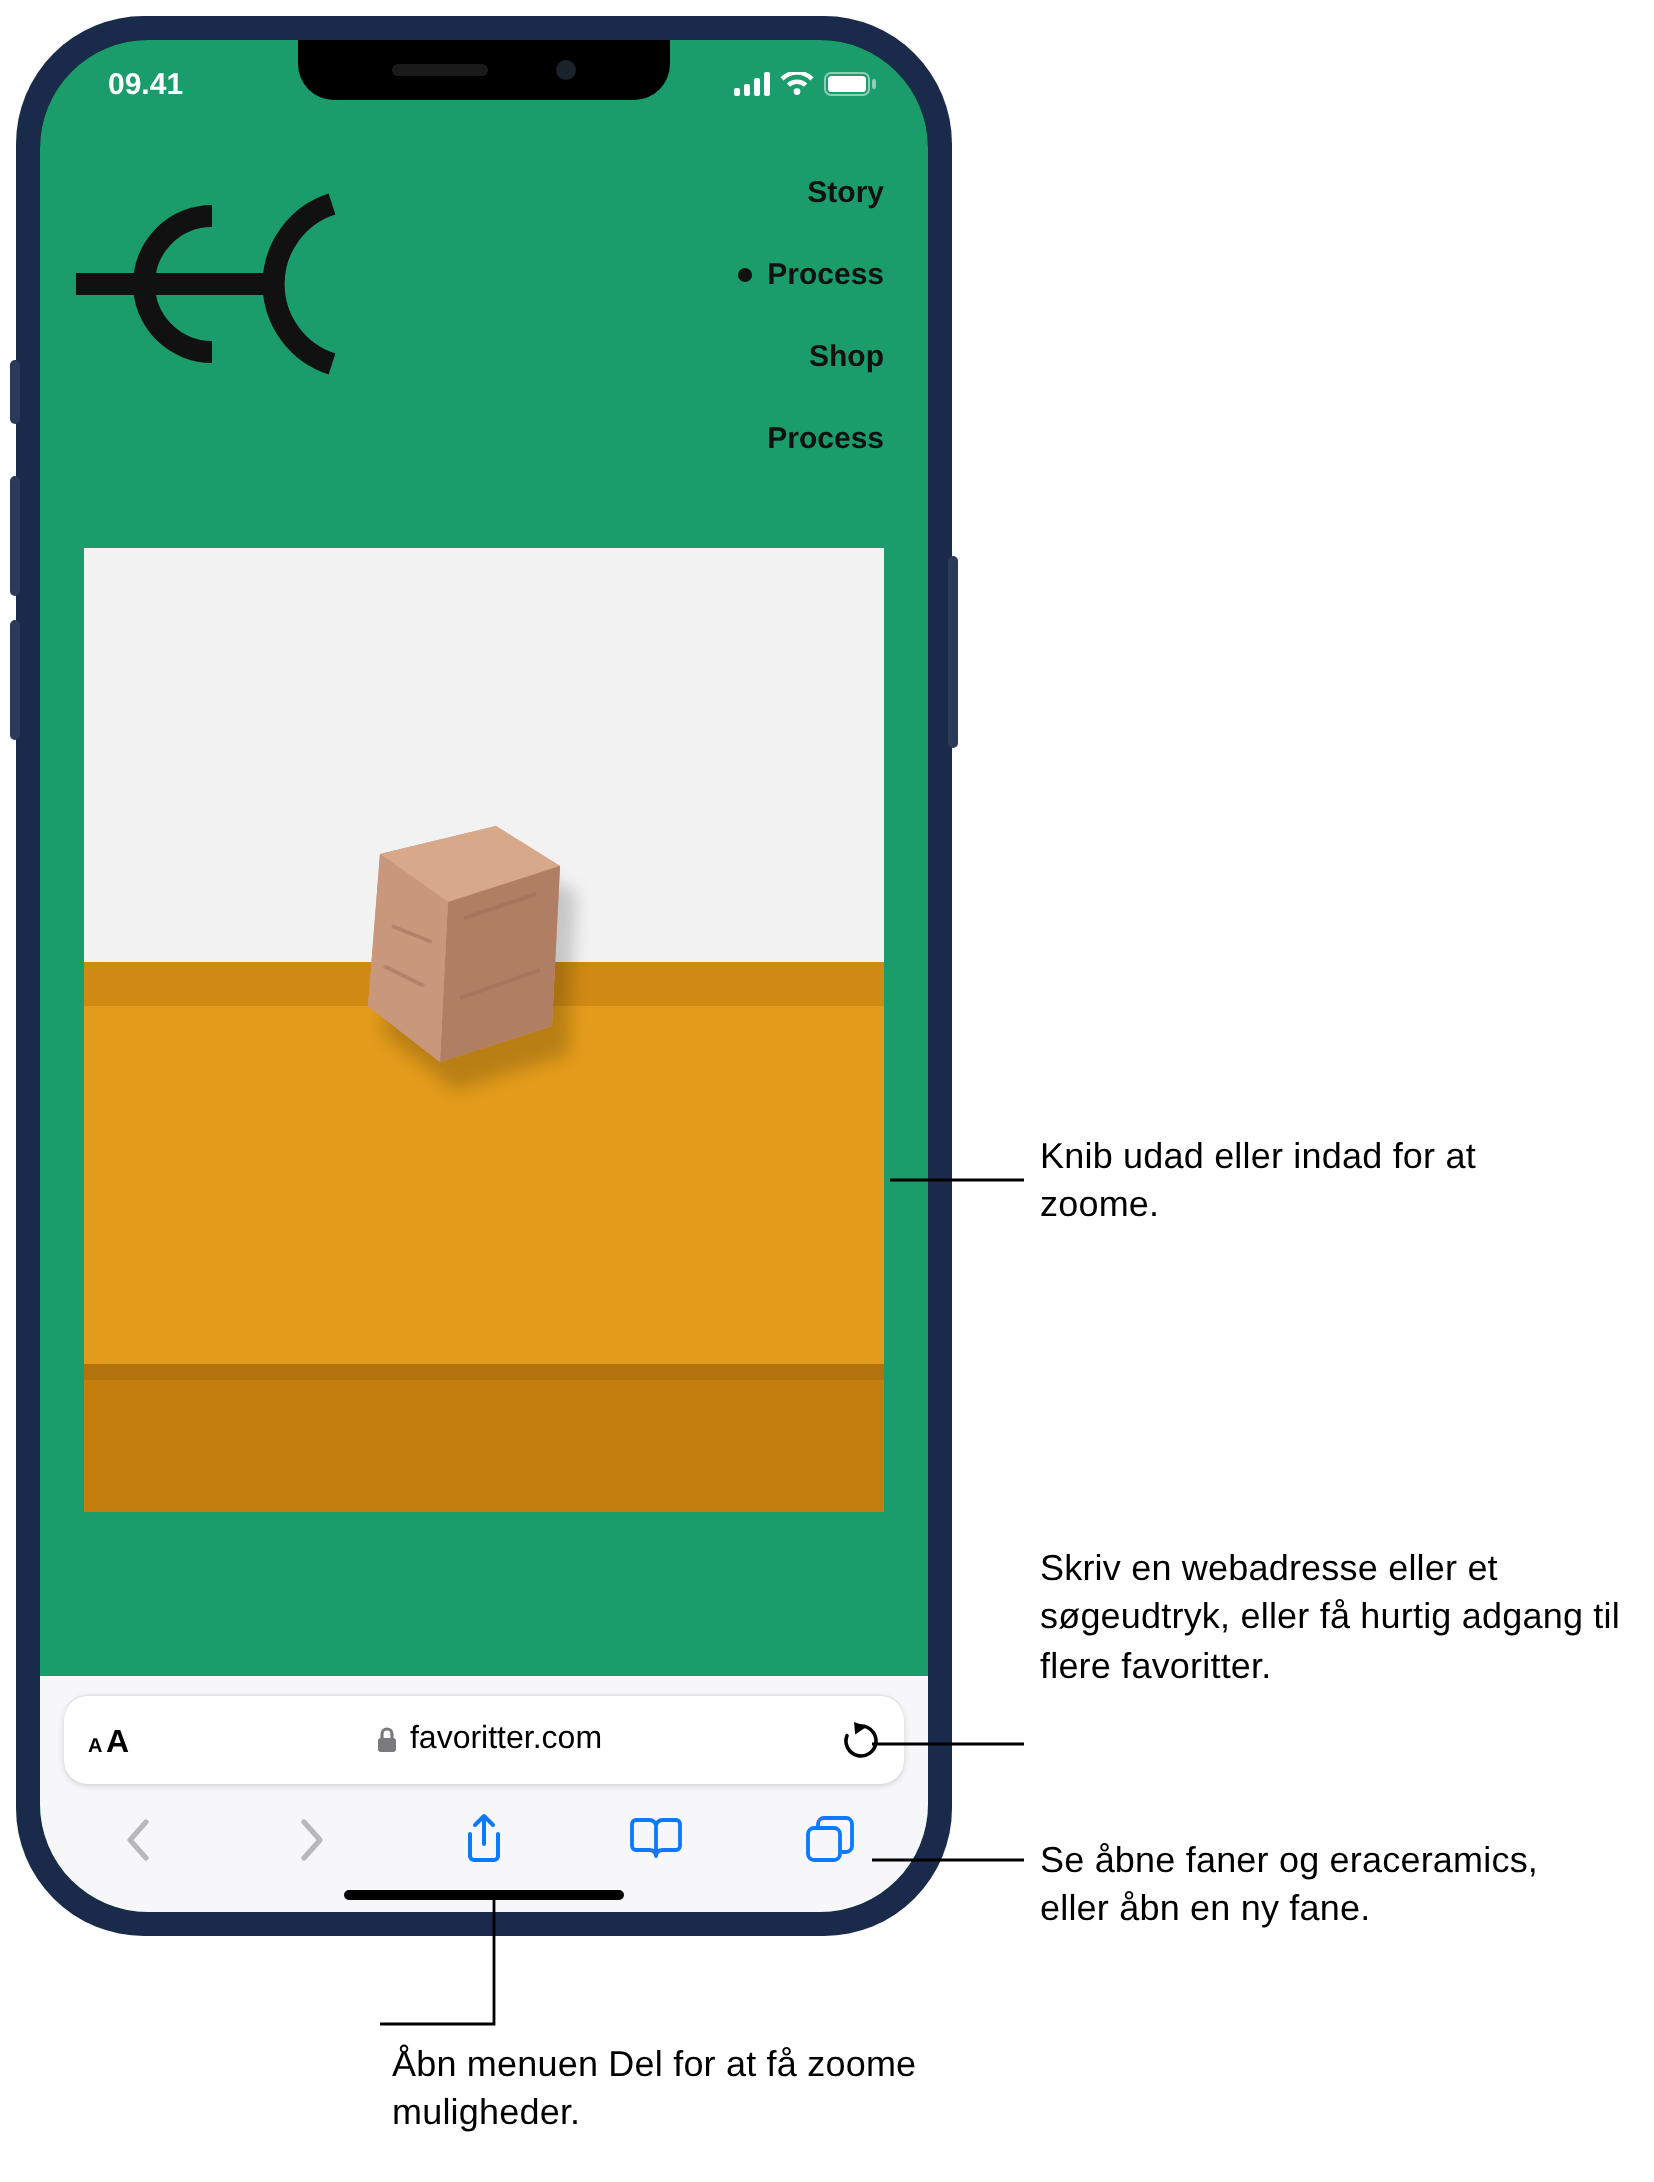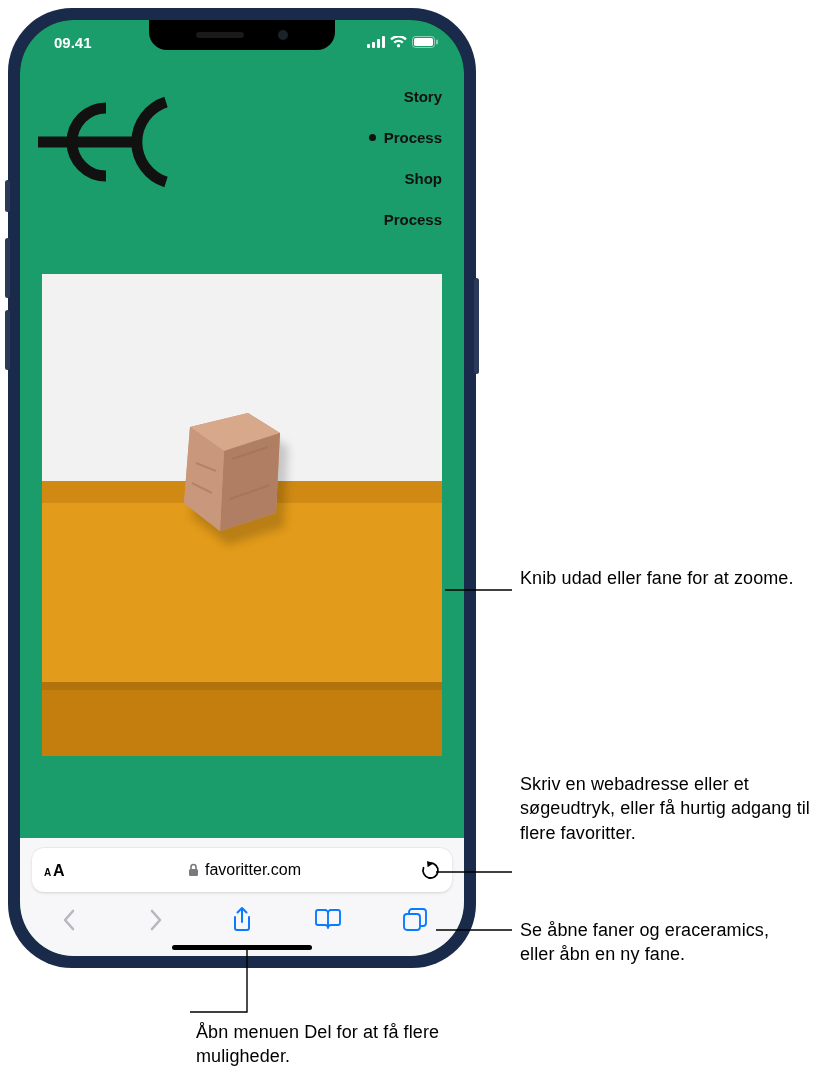--- a/index.html
+++ b/index.html
@@ -349,24 +349,24 @@
               <path d="M7 7 V5 a3 3 0 0 1 3-3 h11 a3 3 0 0 1 3 3 v11 a3 3 0 0 1-3 3 h-2" fill="none" stroke="#0a7aff" stroke-width="1.9"></path>
             </svg>
         </div>
       </div>
 
       <div class="home-indicator"></div>
     </div>
   </div>
 </div>
 
-<div class="callout c1">Knib udad eller fane for at zoome.</div>
+<div class="callout c1">Knib udad eller indad for at zoome.</div>
 <div class="callout c2">Skriv en webadresse eller et søgeudtryk, eller få hurtig adgang til flere favoritter.</div>
 <div class="callout c3">Se åbne faner og eraceramics, eller åbn en ny fane.</div>
-<div class="callout c4">Åbn menuen Del for at få flere muligheder.</div>
+<div class="callout c4">Åbn menuen Del for at få zoome muligheder.</div>
 
 <svg class="lead" style="left:0;top:0" width="827" height="1091">
   <path d="M445 590 H512"></path>
 </svg>
 <svg class="lead" style="left:0;top:0" width="827" height="1091">
   <path d="M436 872 H512"></path>
 </svg>
 <svg class="lead" style="left:0;top:0" width="827" height="1091">
   <path d="M436 930 H512"></path>
 </svg>

